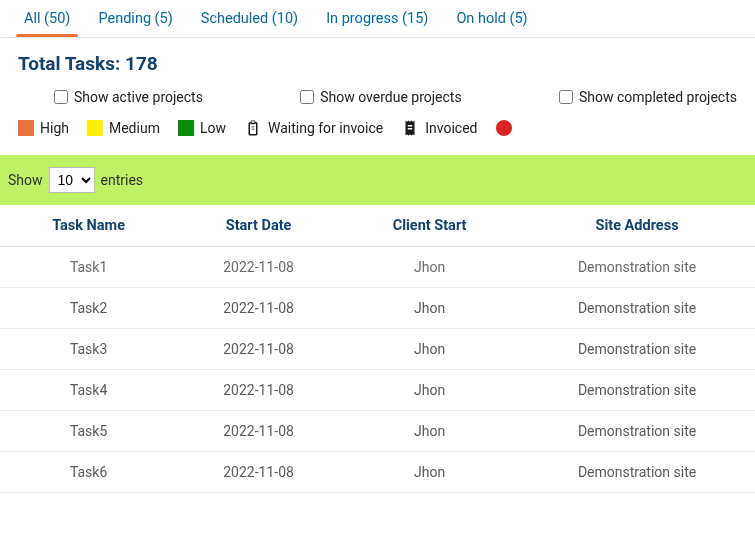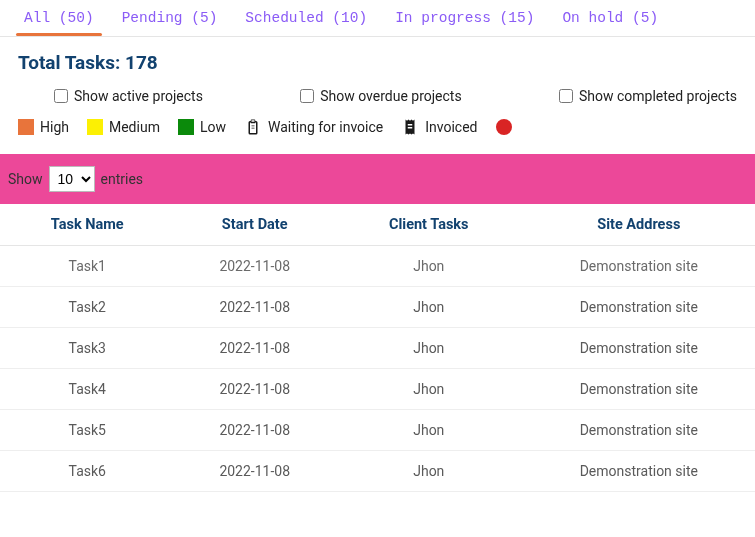--- a/index.html
+++ b/index.html
@@ -15,25 +15,24 @@
       width: 755px;
     }
     .tabs {
       display: flex;
       gap: 8px;
       padding: 4px 14px 0 14px;
       border-bottom: 1px solid #e5e5e5;
     }
     .tab {
       padding: 6px 10px 10px 10px;
-      color: #8b5cf6;
+      color: #0369a1;
       font-size: 14.5px;
       cursor: pointer;
       position: relative;
-      font-family: Liberation Mono, monospace;
     }
     .tab.active::after {
       content: "";
       position: absolute;
       left: 2px;
       right: 2px;
       bottom: 0;
       height: 3px;
       background: #e8743b;
       border-radius: 2px;
@@ -89,21 +88,21 @@
       display: inline-block;
     }
     .circle-red {
       width: 16px;
       height: 16px;
       border-radius: 50%;
       background: #d92424;
       display: inline-block;
     }
     .table-section {
-      background: #ec4899;
+      background: #bef264;
       padding: 12px 0 0 0;
     }
     .show-entries {
       display: flex;
       align-items: center;
       gap: 6px;
       padding: 0 8px 12px 8px;
       font-size: 14px;
       color: #333;
     }
@@ -208,21 +207,21 @@
     <select>
       <option>10</option>
     </select>
     <span>entries</span>
   </div>
   <table>
     <thead>
       <tr>
         <th>Task Name</th>
         <th>Start Date</th>
-        <th>Client Tasks</th>
+        <th>Client Start</th>
         <th>Site Address</th>
       </tr>
     </thead>
     <tbody id="table-body">
     <tr>
           <td>Task1</td>
           <td>2022-11-08</td>
           <td>Jhon</td>
           <td>Demonstration site</td>
         </tr>

